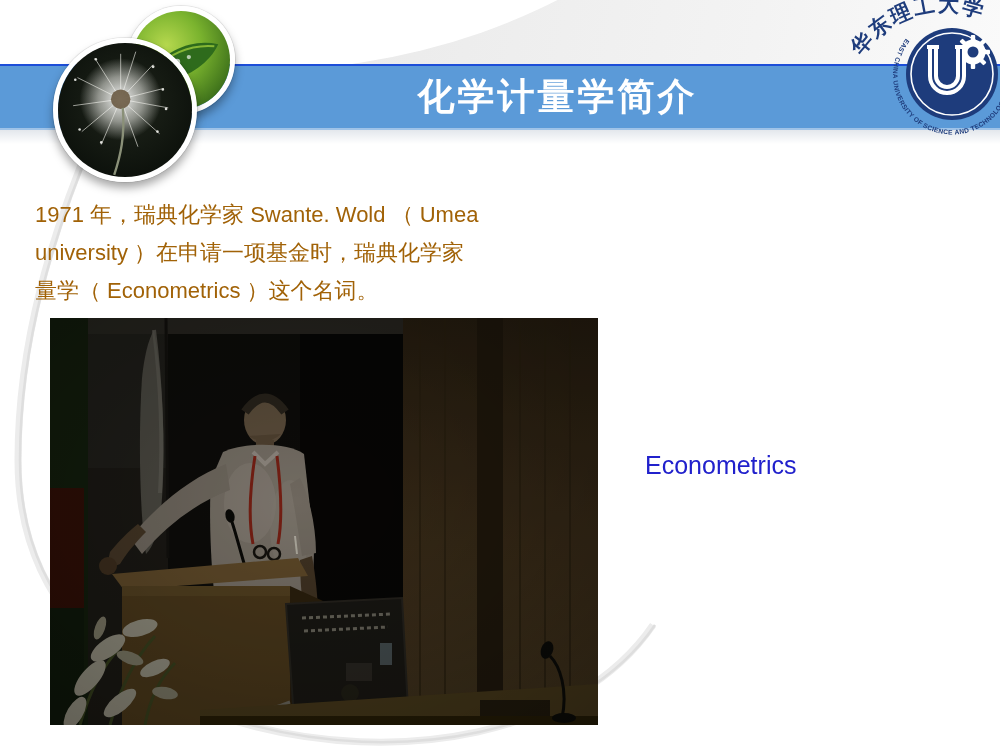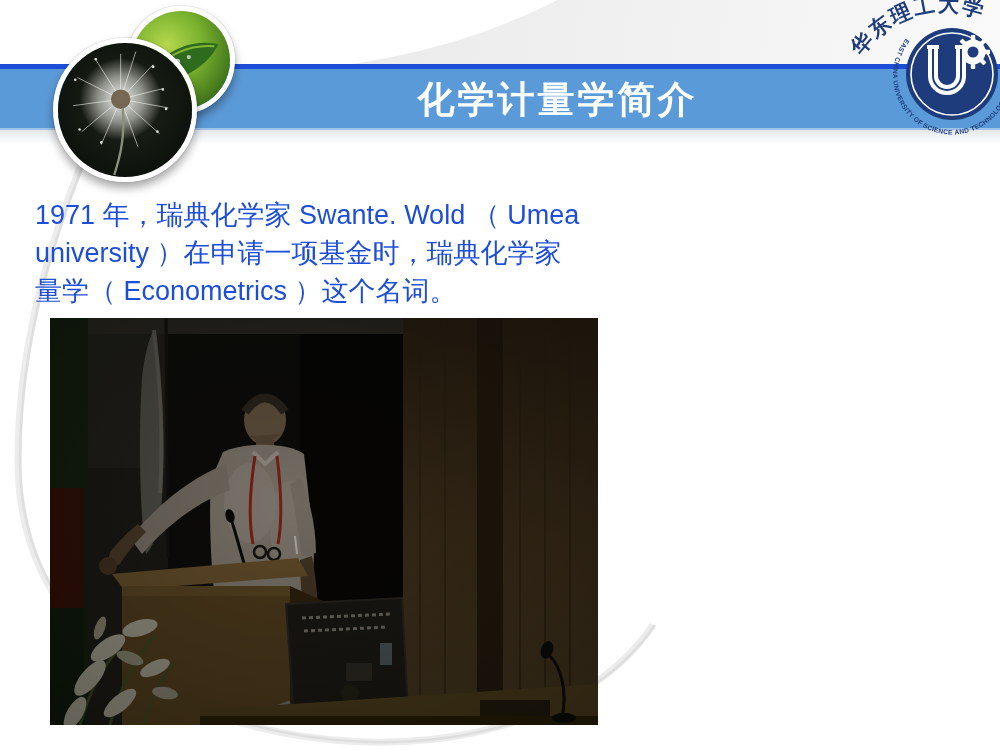--- a/index.html
+++ b/index.html
@@ -15,21 +15,21 @@
     overflow:hidden;z-index:1;
   }
   .top-band .swoosh{
     position:absolute;left:-120px;top:-245px;width:640px;height:300px;
     background:#ffffff;border-radius:50%;transform:rotate(-14deg);
   }
   
   .banner{
     position:absolute;left:0;top:64px;width:1000px;height:66px;
     background:#5b9ad8;z-index:2;
-    border-top:5px solid #1d4ed8;border-bottom:2px solid #9fc3e8;
+    border-top:2px solid #1d4ed8;border-bottom:2px solid #9fc3e8;
     box-sizing:border-box;
   }
   .banner .title{
     position:absolute;left:115px;right:0;top:0;height:62px;
     display:flex;align-items:center;justify-content:center;
     color:#ffffff;font-size:37px;font-weight:600;letter-spacing:3px;
   }
   .under-banner-shade{
     position:absolute;left:0;top:130px;width:1000px;height:14px;
     background:linear-gradient(#e3e7ec,rgba(255,255,255,0));z-index:1;
@@ -43,21 +43,21 @@
     box-shadow:0 6px 10px rgba(0,0,0,0.35), 0 0 0 1px rgba(0,0,0,0.08);
   }
   .circle-leaf{left:127px;top:6px;width:98px;height:98px;z-index:3;}
   .circle-dandelion{left:53px;top:38px;width:134px;height:134px;z-index:4;}
   .circle svg{display:block;width:100%;height:100%;}
   
   .uni-logo{position:absolute;left:845px;top:0;width:160px;height:150px;z-index:5;}
   
   .body-text{
     position:absolute;left:35px;top:196px;width:590px;z-index:2;
-    color:#1d4ed8;font-size:27px;line-height:38px;font-weight:400;
+    color:#a16207;font-size:22px;line-height:38px;font-weight:400;
   }
   
   .photo{
     position:absolute;left:50px;top:318px;width:548px;height:407px;z-index:2;
     background:#131110;
   }
   .photo svg{display:block;width:100%;height:100%;}
   
   .annotation{
     position:absolute;left:645px;top:450px;width:330px;z-index:2;
@@ -310,14 +310,15 @@
       </g>
     </g>
 
     <rect width="548" height="407" fill="url(#vign)"></rect>
     <rect width="548" height="407" fill="rgba(5,4,2,0.18)"></rect>
   </svg>
 </div>
 
 <div class="annotation">
   <div class="group">
+    <div>Econometrics</div>
   </div>
 </div>
 
 </body></html>

